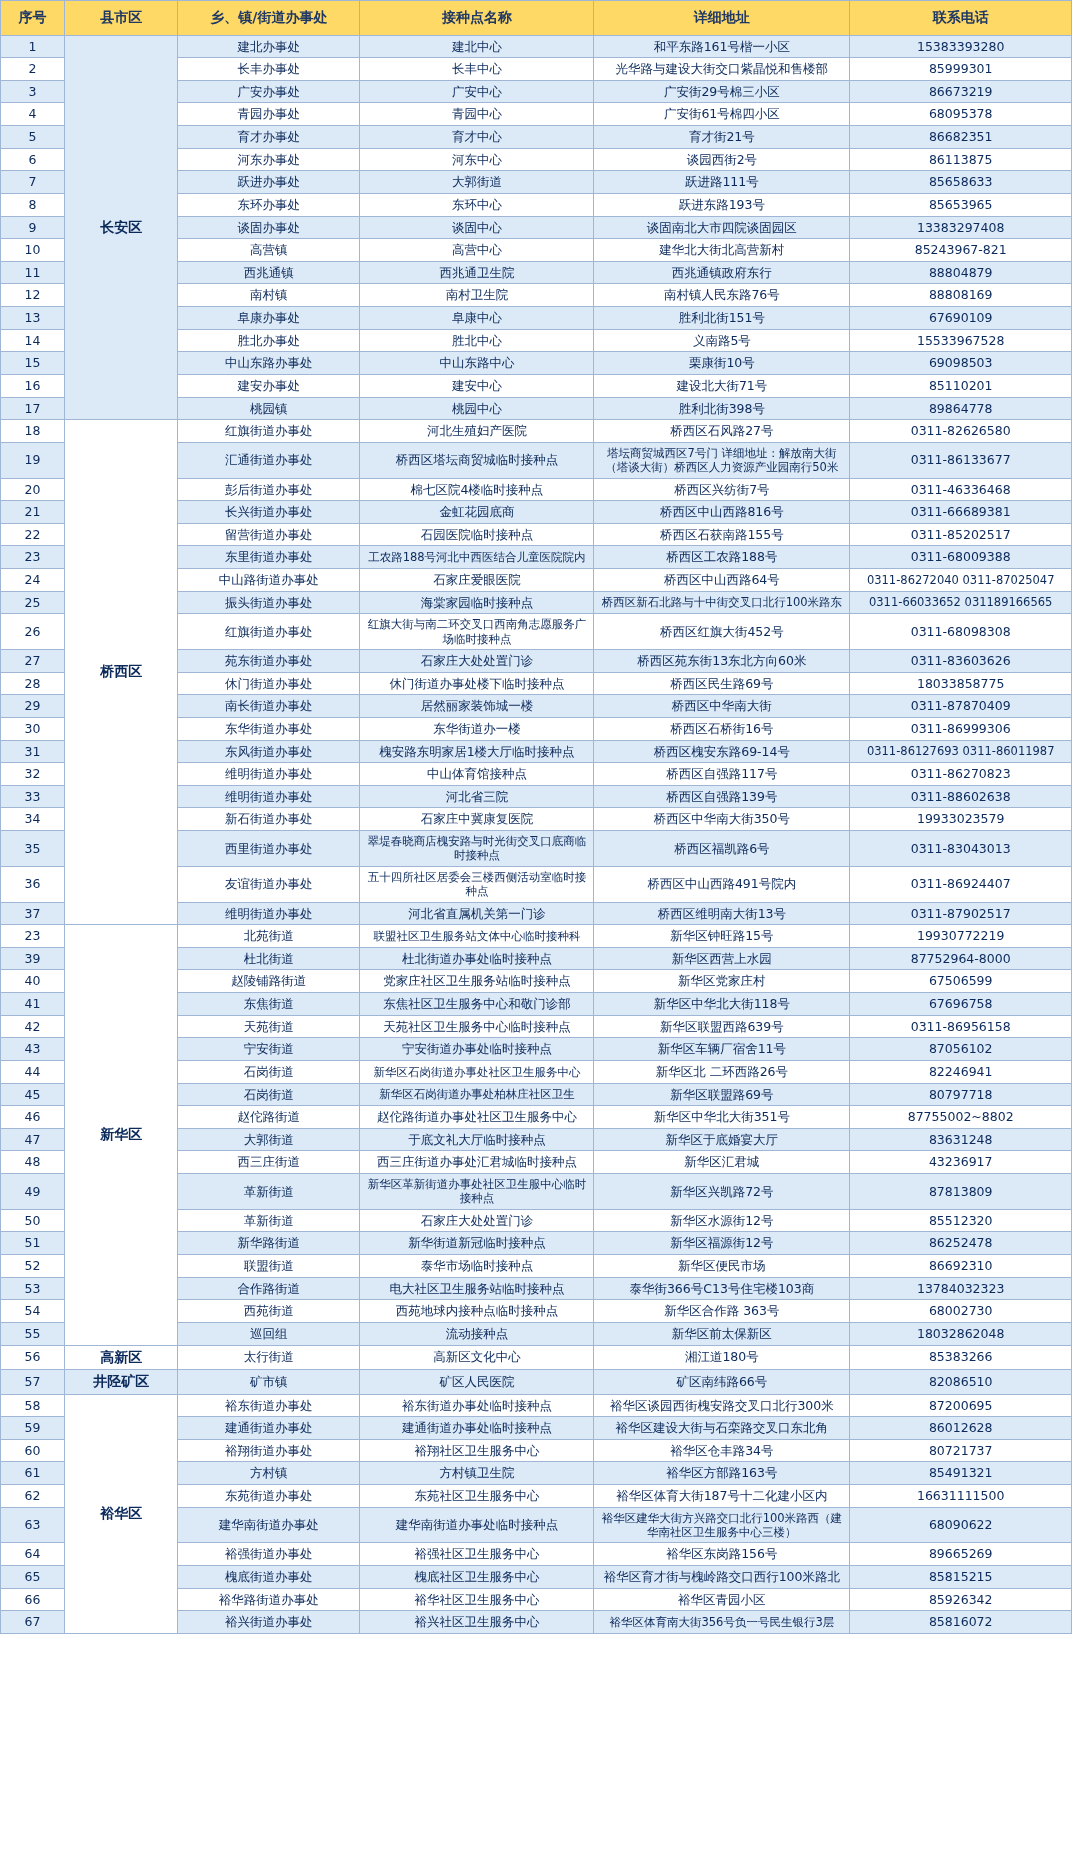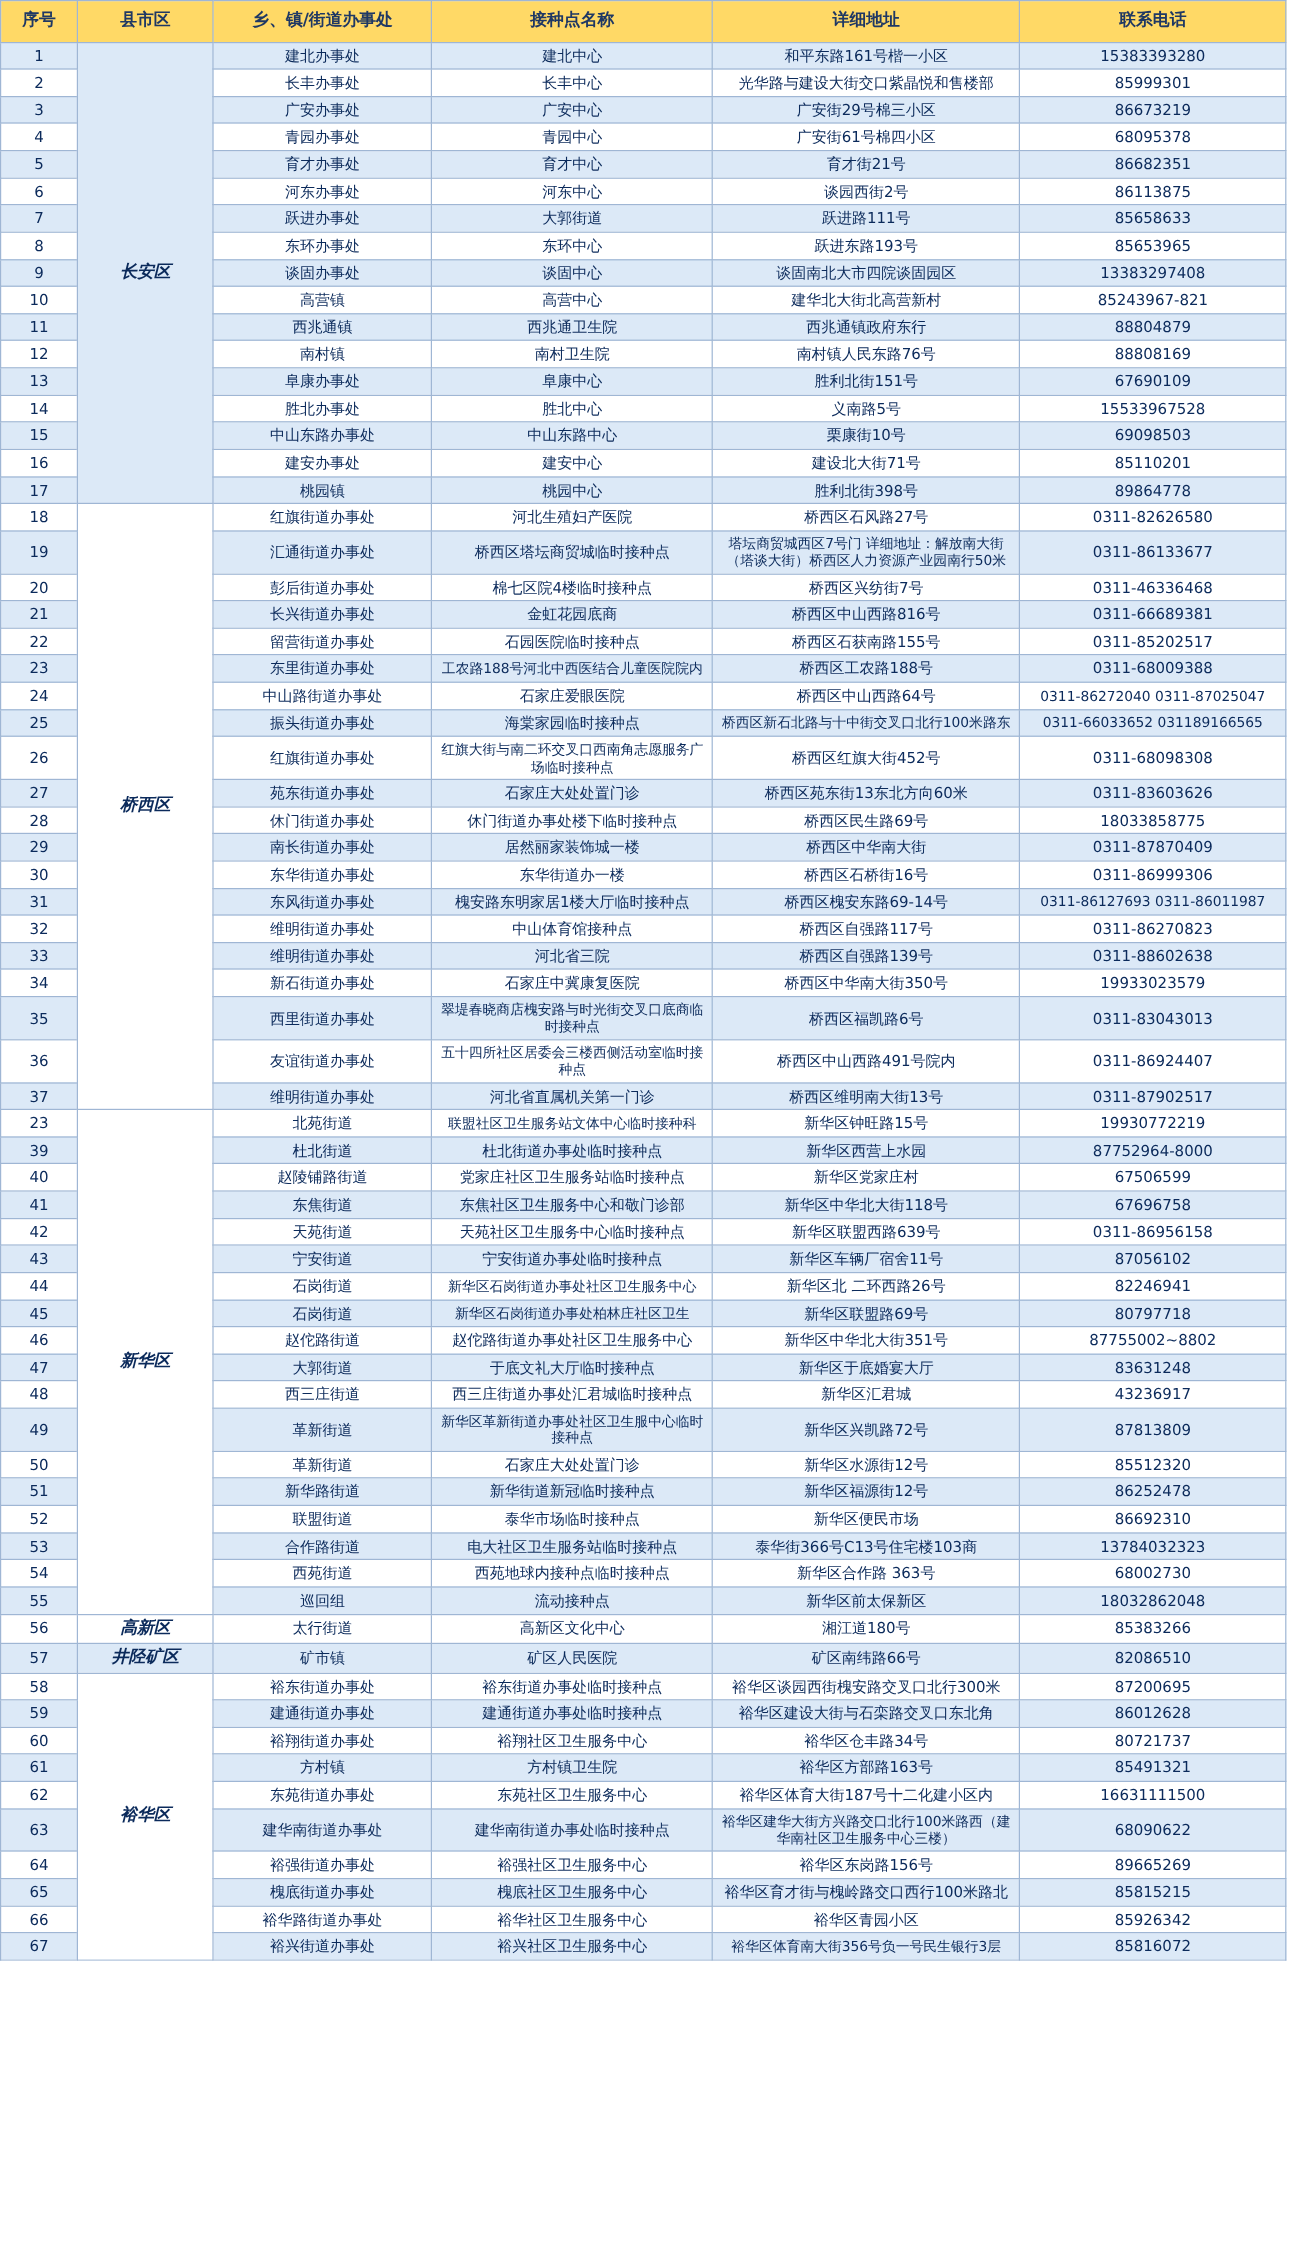--- a/index.html
+++ b/index.html
@@ -41,21 +41,20 @@
     color:#1f3864;
     font-weight:bold;
     font-size:14px;
     padding:8px 2px;
   }
   tbody tr.odd td{background:#dce9f7;}
   tbody tr.even td{background:#ffffff;}
   td.district{
     font-weight:bold;
     font-size:14px;
-    font-style:italic;
   }
   .c0{width:52px;}
   .c1{width:92px;}
   .c2{width:148px;}
   .c3{width:190px;}
   .c4{width:208px;}
   .c5{width:180px;}
   .txt-small{font-size:11.5px;margin-left:40px;}
 </style>
 </head>

